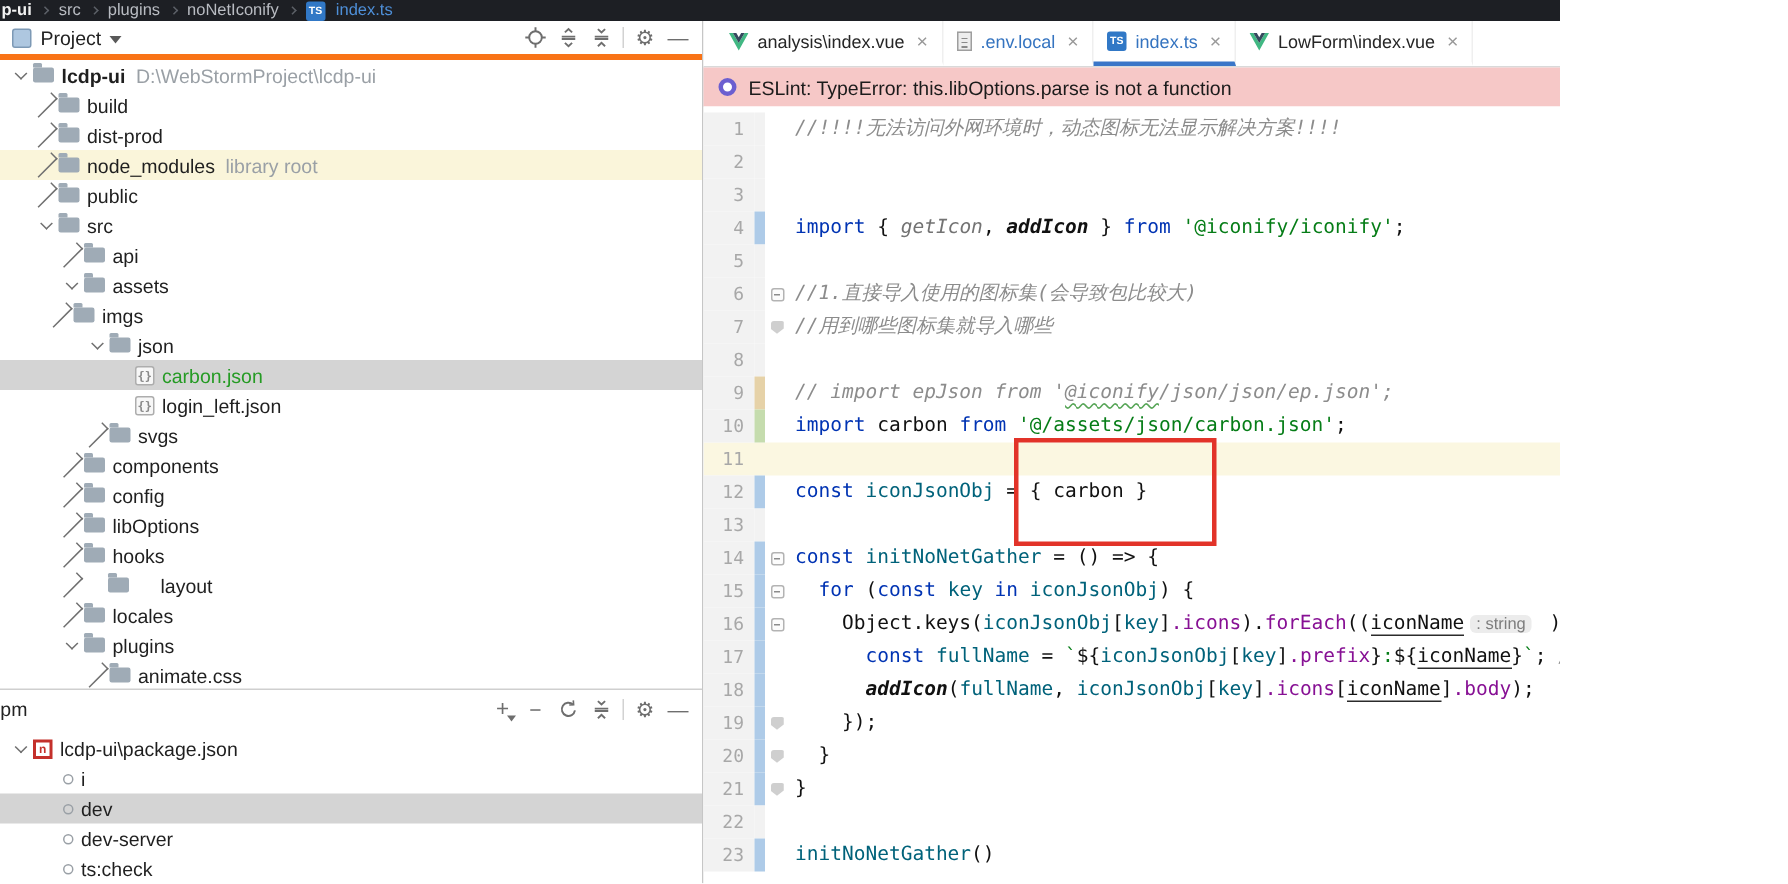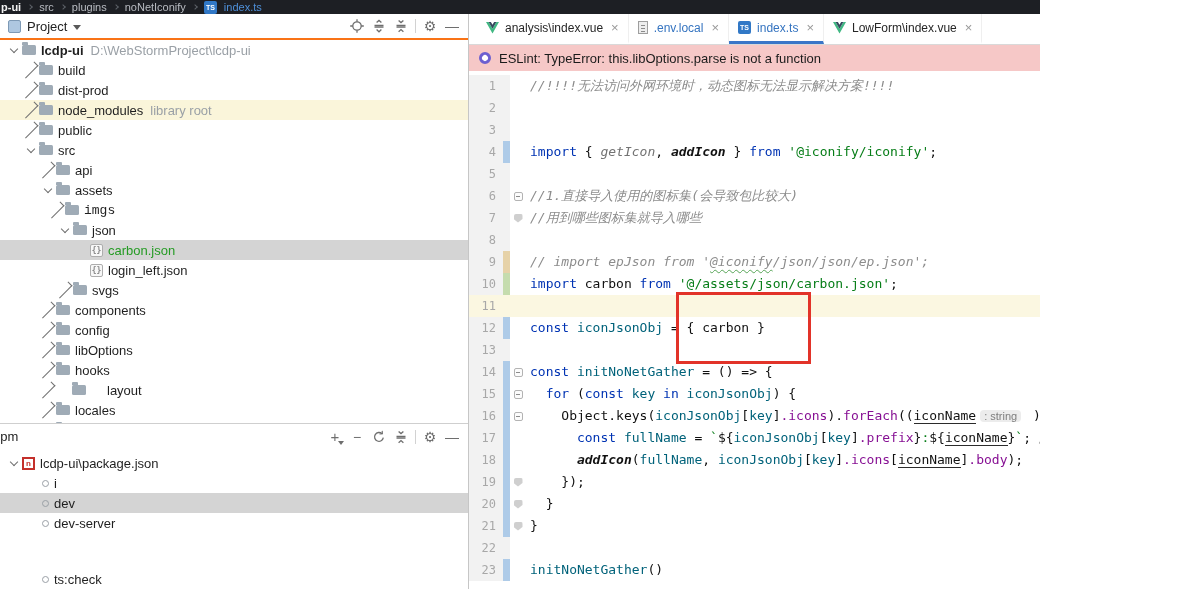--- a/index.html
+++ b/index.html
@@ -15,21 +15,21 @@
   .topbar .crumb.file { color:#4e8fd8; }
   .tchev { display:inline-block; width:4px; height:4px; border-right:1px solid #5d6168;
            border-bottom:1px solid #5d6168; transform:rotate(-45deg); }
 
   .main { display:flex; height:575px; }
 
   
   .left { width:469px; min-width:469px; border-right:1px solid #c6c6c6; display:flex;
           flex-direction:column; background:#fff; }
   .panel-head { height:26px; display:flex; align-items:center; gap:6px; padding:0 6px 0 8px;
-                font-size:13px; color:#222; border-bottom:2px solid #f97316; }
+                font-size:13px; color:#222; border-bottom:4px solid #f97316; }
   .panel-head .spacer { flex:1; }
   .npmhead { border-top:1px solid #cfcfcf; border-bottom:none; }
   .clipleft { margin-left:-15px; font-size:13px; color:#222; }
   .ic-proj { width:13px; height:13px; background:#aec7e0; border:1px solid #7d99b5; border-radius:2px; }
   .caret { width:0; height:0; border-left:4px solid transparent; border-right:4px solid transparent;
            border-top:5px solid #595959; margin-top:2px; }
   .tbtn { display:flex; align-items:center; justify-content:center; width:20px; height:20px;
           color:#6e6e6e; font-size:14px; cursor:default; }
   .tbtn svg { display:block; }
   .tsep { width:1px; height:14px; background:#d2d2d2; margin:0 2px; }
@@ -220,21 +220,21 @@
             <span class="ic-folder"></span>
             <span class="label">api</span>
           </div>
           <div class="trow" style="padding-left: 40px;">
             <span class="chevbox">
               <span class="chev down"></span>
             </span>
             <span class="ic-folder"></span>
             <span class="label">assets</span>
           </div>
-          <div class="trow" style="padding-left: 49px; font-family: Liberation Mono, monospace;">
+          <div class="trow" style="padding-left: 33px;">
             <span class="chevbox">
               <span class="chev right"></span>
             </span>
             <span class="ic-folder"></span>
             <span class="label">imgs</span>
           </div>
           <div class="trow" style="padding-left: 57px;">
             <span class="chevbox">
               <span class="chev down"></span>
             </span>
@@ -354,21 +354,21 @@
           <div class="trow selected" style="padding-left: 23px;">
             <span class="chevbox"></span>
             <span class="ic-run"></span>
             <span class="label">dev</span>
           </div>
           <div class="trow" style="padding-left: 23px;">
             <span class="chevbox"></span>
             <span class="ic-run"></span>
             <span class="label">dev-server</span>
           </div>
-          <div class="trow" style="padding-left: 23px; margin-top: 36px;">
+          <div class="trow" style="padding-left: 23px;">
             <span class="chevbox"></span>
             <span class="ic-run"></span>
             <span class="label">ts:check</span>
           </div>
         </div>
     </div>
 
     <div class="right">
       <div id="tabbar" class="tabbar">
           <div class="tab">

